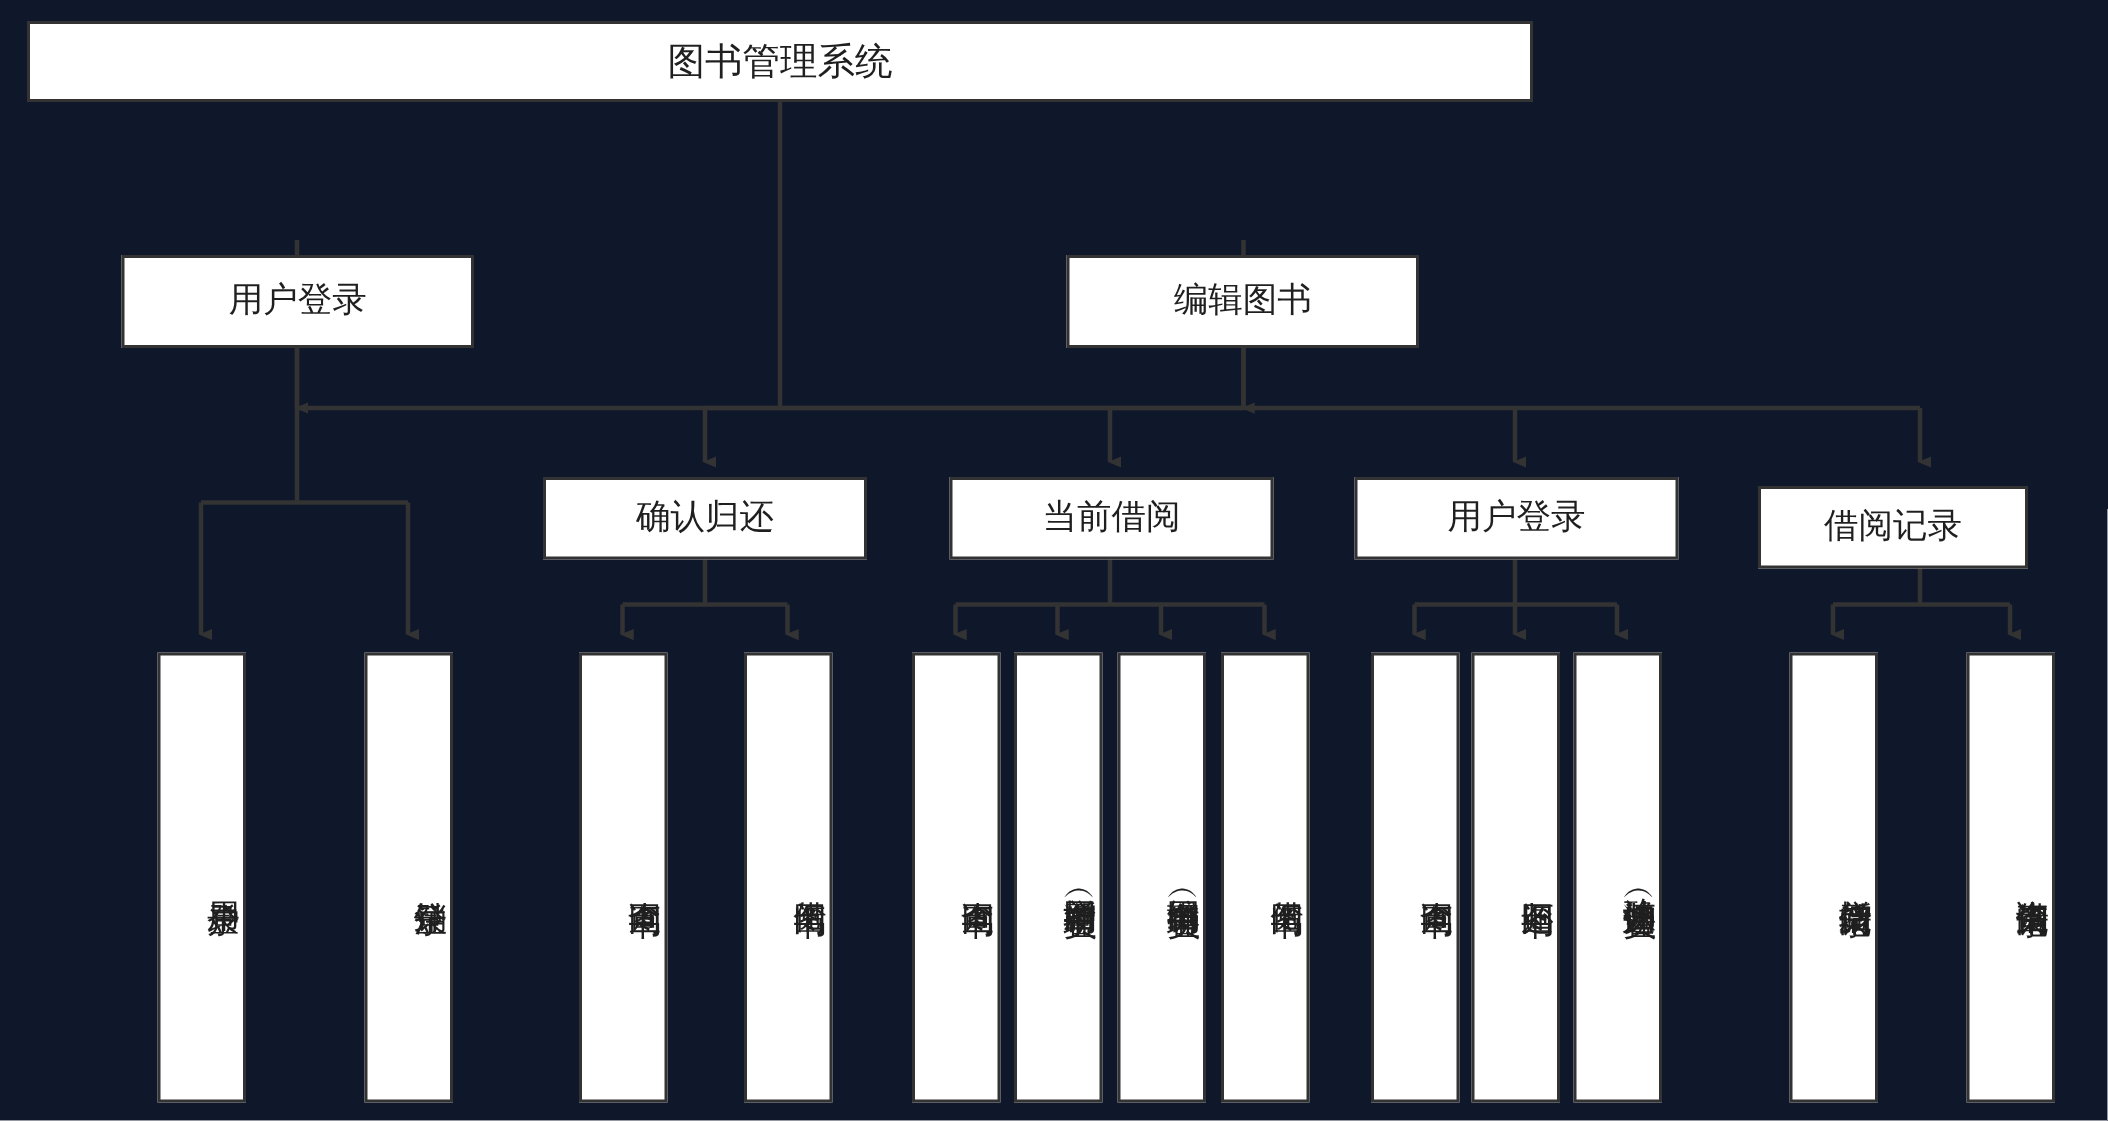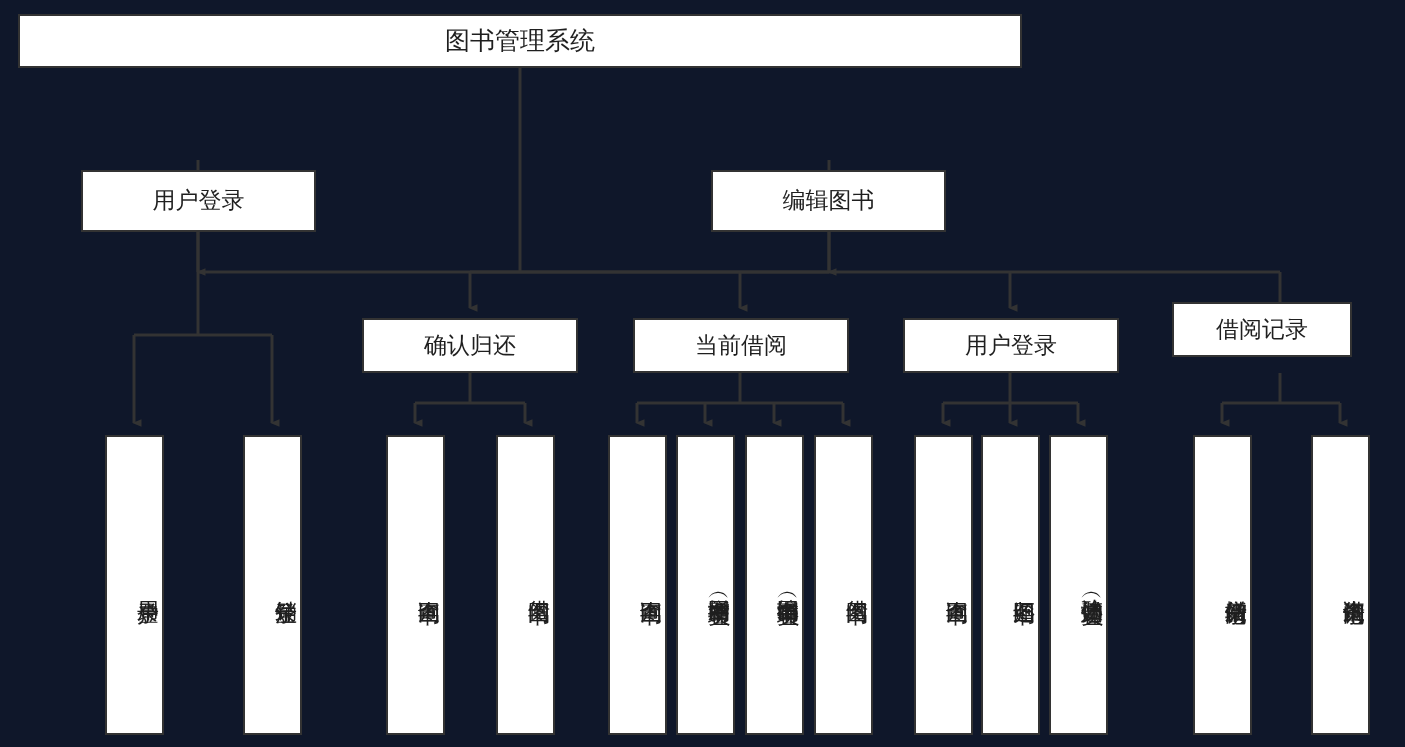--- a/index.html
+++ b/index.html
@@ -121,21 +121,21 @@
   </svg>
 
   <div class="node root" style="left:18px; top:14px; width:1004px; height:54px;">图书管理系统</div>
 
   <div class="node lvl2" style="left:81px; top:170px; width:235px; height:62px;">用户登录</div>
   <div class="node lvl2" style="left:711px; top:170px; width:235px; height:62px;">编辑图书</div>
 
   <div class="node lvl3" style="left:362px; top:318px; width:216px; height:55px;">确认归还</div>
   <div class="node lvl3" style="left:633px; top:318px; width:216px; height:55px;">当前借阅</div>
   <div class="node lvl3" style="left:903px; top:318px; width:216px; height:55px;">用户登录</div>
-  <div class="node lvl3" style="left:1172px; top:302px; width:180px; height:55px;">借阅记录</div>
+  <div class="node lvl3" style="left:1172px; top:324px; width:180px; height:55px;">借阅记录</div>
 
   <div class="node leaf" style="left:105px; top:435px; width:59px; height:300px;">
     <span class="vtext">用户登录</span>
   </div>
   <div class="node leaf" style="left:243px; top:435px; width:59px; height:300px;">
     <span class="vtext">注销登录</span>
   </div>
 
   <div class="node leaf" style="left:386px; top:435px; width:59px; height:300px;">
     <span class="vtext">查询图书</span>

